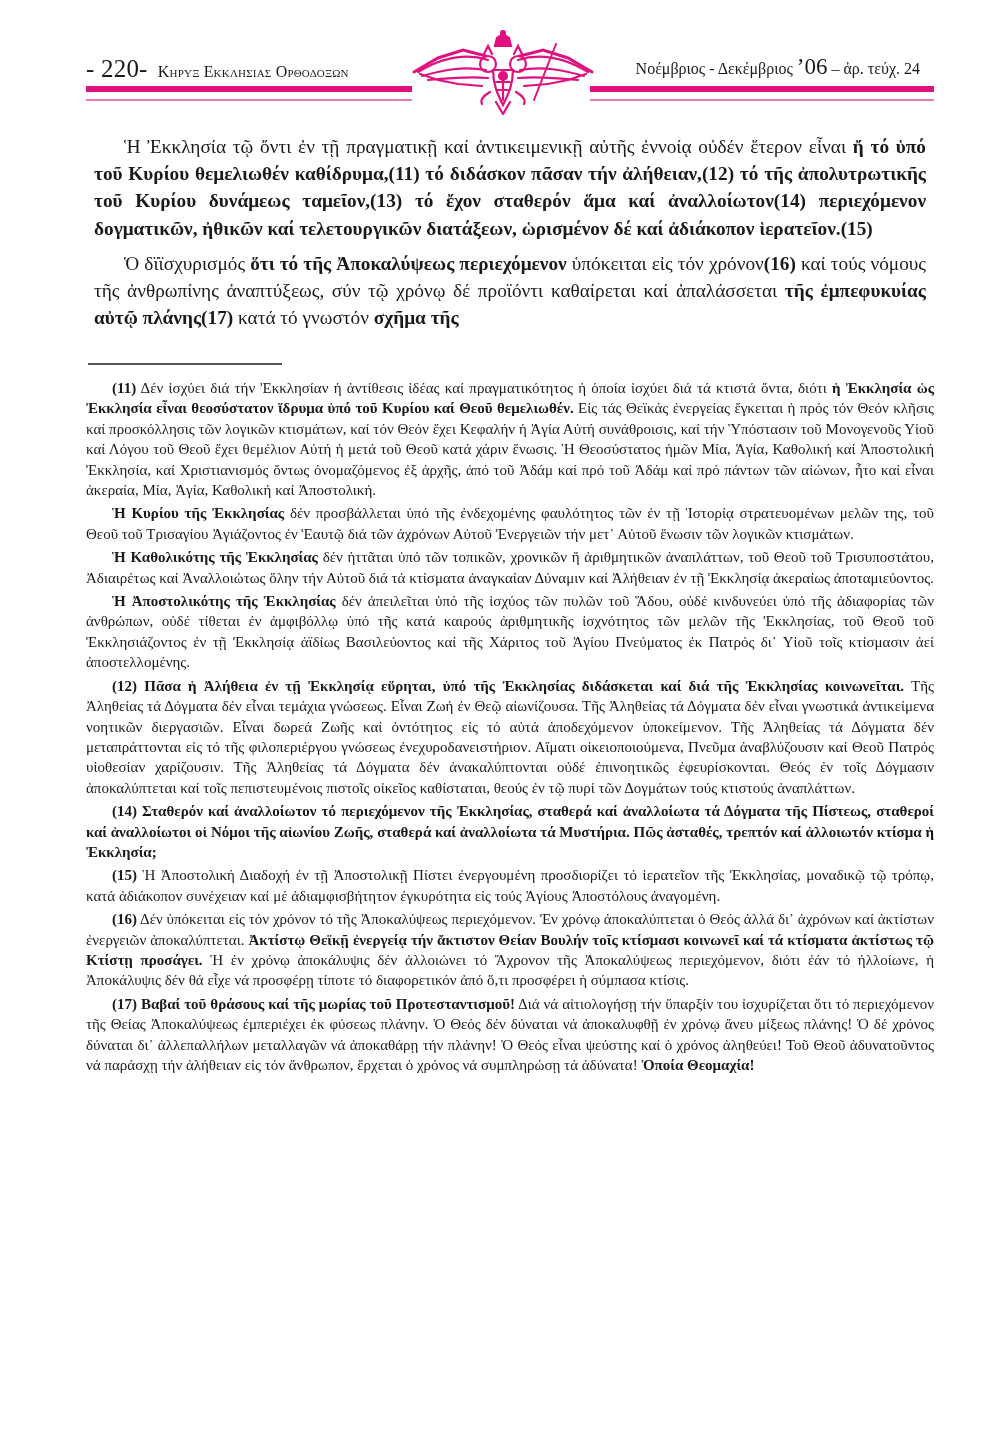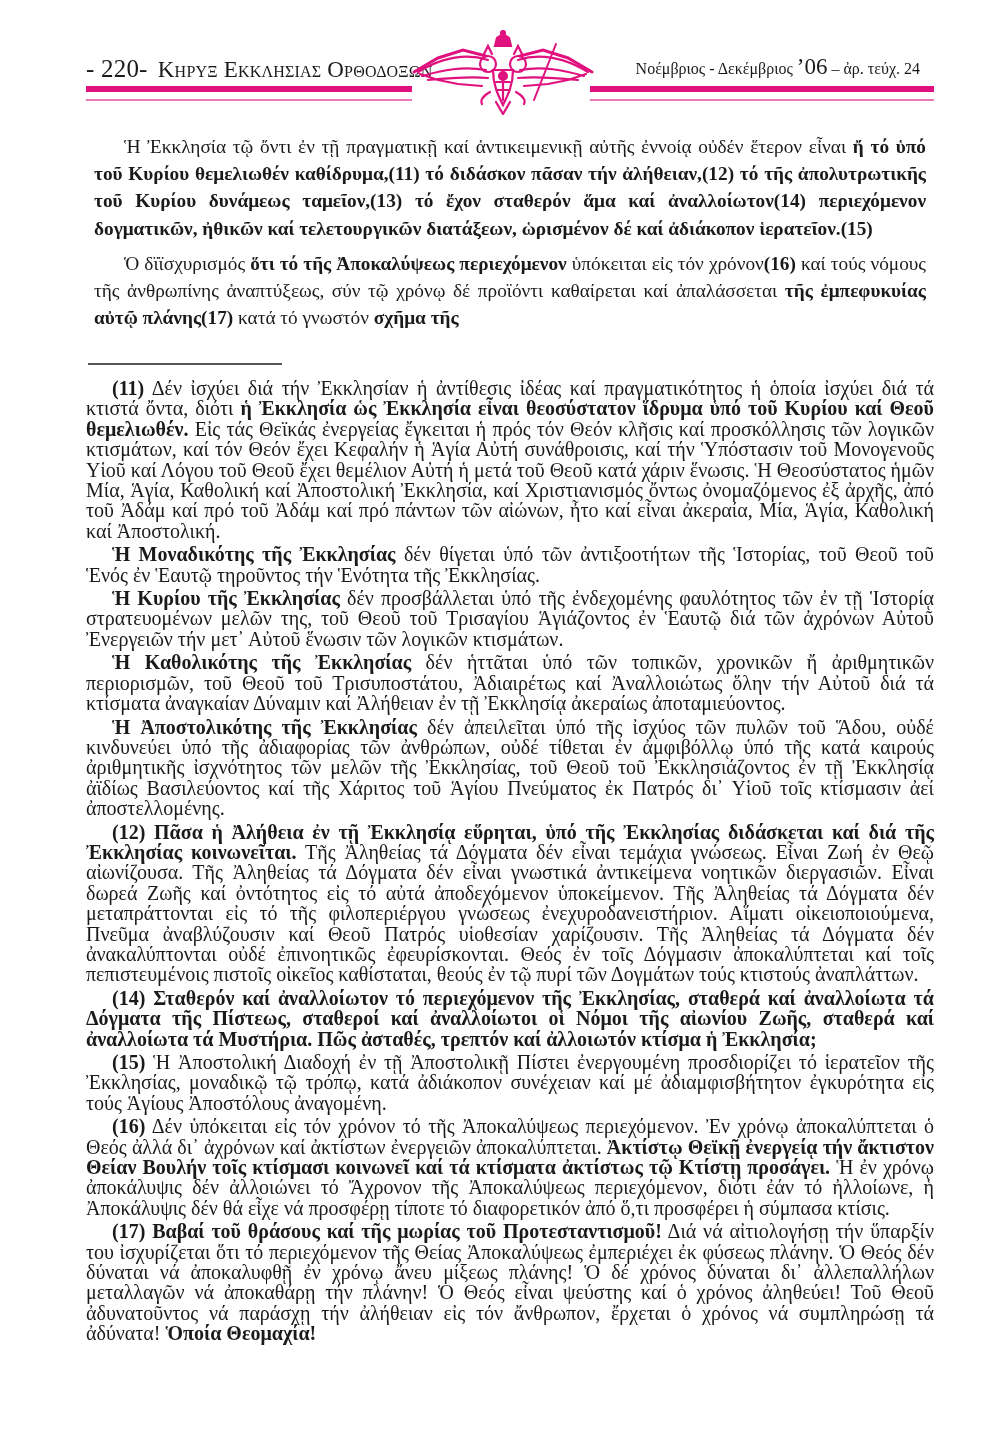--- a/index.html
+++ b/index.html
@@ -4,39 +4,39 @@
 <style>
   html, body { margin: 0; padding: 0; background: #ffffff; }
   body { width: 1003px; height: 1432px; position: relative; overflow: hidden;
          font-family: "DejaVu Serif", "Liberation Serif", serif; color: #1a1a1a; }
 
   
   .header { position: absolute; left: 0; top: 0; width: 1003px; height: 120px; }
   .hdr-left { position: absolute; left: 86px; top: 55px; white-space: nowrap;
               font-family: "Liberation Serif", serif; font-size: 16px; letter-spacing: 0.2px; }
   .hdr-left .pageno { font-size: 25px; margin-right: 6px; }
-  .hdr-left .journal { font-variant: small-caps; font-size: 23px; }
+  .hdr-left .journal { font-variant: small-caps; font-size: 16px; }
   .hdr-right { position: absolute; right: 83px; top: 54px; white-space: nowrap;
                font-family: "Liberation Serif", serif; font-size: 16px; }
   .hdr-right .year { font-size: 23px; }
   .rule-thick { position: absolute; top: 86px; height: 6px; background: #e0117f; }
   .rule-thin  { position: absolute; top: 99px; height: 2px; background: #e879b4; }
   .emblem { position: absolute; left: 408px; top: 30px; width: 190px; height: 85px; }
 
   
   .main { position: absolute; left: 86px; top: 125px; width: 848px;
           font-family: "Liberation Serif", serif; font-size: 19.3px; line-height: 27.2px;
           text-align: justify; }
   .main p { margin: 8px; text-indent: 30px; }
   b, .b { font-weight: bold; }
 
   .fn-sep { position: absolute; left: 88px; top: 363px; width: 194px; height: 2px; background: #555; }
 
   .notes { position: absolute; left: 86px; top: 378px; width: 848px;
-           font-family: "Liberation Serif", serif; font-size: 20px; line-height: 20.4px;
+           font-family: "Liberation Serif", serif; font-size: 15px; line-height: 20.4px;
            text-align: justify; }
   .notes p { margin: 0 0 3px 0; text-indent: 26px; }
 </style>
 </head>
 <body>
 
 <div class="header">
   <div class="hdr-left">
     <span class="pageno">- 220-</span>
     <span class="journal">Κηρυξ Εκκλησιας Ορθοδοξων</span>
@@ -84,22 +84,21 @@
 
 <div class="main">
   <p><span>Ἡ Ἐκκλησία τῷ ὄντι ἐν τῇ πραγματικῇ καί ἀντικειμενικῇ αὐτῆς ἐννοίᾳ οὐδέν ἕτερον εἶναι </span><span class="b">ἤ τό ὑπό τοῦ Κυρίου θεμελιωθέν καθίδρυμα,(11) τό διδάσκον πᾶσαν τήν ἀλήθειαν,(12) τό τῆς ἀπολυτρωτικῆς τοῦ Κυρίου δυνάμεως ταμεῖον,(13) τό ἔχον σταθερόν ἅμα καί ἀναλλοίωτον(14) περιεχόμενον δογματικῶν, ἠθικῶν καί τελετουργικῶν διατάξεων, ὡρισμένον δέ καί ἀδιάκοπον ἱερατεῖον.(15)</span></p>
   <p><span>Ὁ δϊϊσχυρισμός </span><span class="b">ὅτι τό τῆς Ἀποκαλύψεως περιεχόμενον</span><span> ὑπόκειται εἰς τόν χρόνον</span><span class="b">(16)</span><span> καί τούς νόμους τῆς ἀνθρωπίνης ἀναπτύξεως, σύν τῷ χρόνῳ δέ προϊόντι καθαίρεται καί ἀπαλάσσεται </span><span class="b">τῆς ἐμπεφυκυίας αὐτῷ πλάνης</span><span class="b">(17)</span><span> κατά τό γνωστόν </span><span class="b">σχῆμα τῆς</span></p>
 </div>
 
 <div class="fn-sep"></div>
 
 <div class="notes">
   <p><span class="b">(11)</span><span> Δέν ἰσχύει διά τήν Ἐκκλησίαν ἡ ἀντίθεσις ἰδέας καί πραγματικότητος ἡ ὁποία ἰσχύει διά τά κτιστά ὄντα, διότι </span><span class="b">ἡ Ἐκκλησία ὡς Ἐκκλησία εἶναι θεοσύστατον ἵδρυμα ὑπό τοῦ Κυρίου καί Θεοῦ θεμελιωθέν.</span><span> Εἰς τάς Θεϊκάς ἐνεργείας ἔγκειται ἡ πρός τόν Θεόν κλῆσις καί προσκόλλησις τῶν λογικῶν κτισμάτων, καί τόν Θεόν ἔχει Κεφαλήν ἡ Ἁγία Αὐτή συνάθροισις, καί τήν Ὑπόστασιν τοῦ Μονογενοῦς Υἱοῦ καί Λόγου τοῦ Θεοῦ ἔχει θεμέλιον Αὐτή ἡ μετά τοῦ Θεοῦ κατά χάριν ἕνωσις. Ἡ Θεοσύστατος ἡμῶν Μία, Ἁγία, Καθολική καί Ἀποστολική Ἐκκλησία, καί Χριστιανισμός ὄντως ὀνομαζόμενος ἐξ ἀρχῆς, ἀπό τοῦ Ἀδάμ καί πρό τοῦ Ἀδάμ καί πρό πάντων τῶν αἰώνων, ἦτο καί εἶναι ἀκεραία, Μία, Ἁγία, Καθολική καί Ἀποστολική.</span></p>
-  <p><span class="b">Ἡ Μοναδικότης τῆς Ἐκκλησίας</span><span> δέν θίγεται ὑπό τῶν ἀντιξοοτήτων τῆς Ἱστορίας, τοῦ Θεοῦ τοῦ Ἑνός ἐν Ἑαυτῷ τηροῦντος τήν Ἑνότητα τῆς Ἐκκλησίας.</span></p>
   <p><span class="b">Ἡ Κυρίου τῆς Ἐκκλησίας</span><span> δέν προσβάλλεται ὑπό τῆς ἐνδεχομένης φαυλότητος τῶν ἐν τῇ Ἱστορίᾳ στρατευομένων μελῶν της, τοῦ Θεοῦ τοῦ Τρισαγίου Ἁγιάζοντος ἐν Ἑαυτῷ διά τῶν ἀχρόνων Αὐτοῦ Ἐνεργειῶν τήν μετ᾽ Αὐτοῦ ἕνωσιν τῶν λογικῶν κτισμάτων.</span></p>
-  <p><span class="b">Ἡ Καθολικότης τῆς Ἐκκλησίας</span><span> δέν ἡττᾶται ὑπό τῶν τοπικῶν, χρονικῶν ἤ ἀριθμητικῶν περιορισμῶν, τοῦ Θεοῦ τοῦ Τρισυποστάτου, Ἀδιαιρέτως καί Ἀναλλοιώτως ὅλην τήν Αὐτοῦ διά τά κτίσματα ἀναγκαίαν Δύναμιν καί Ἀλήθειαν ἐν τῇ Ἐκκλησίᾳ ἀκεραίως ἀποταμιεύοντος.</span></p>
+  <p><span class="b">Ἡ Καθολικότης τῆς Ἐκκλησίας</span><span> δέν ἡττᾶται ὑπό τῶν τοπικῶν, χρονικῶν ἤ ἀριθμητικῶν ἀναπλάττων, τοῦ Θεοῦ τοῦ Τρισυποστάτου, Ἀδιαιρέτως καί Ἀναλλοιώτως ὅλην τήν Αὐτοῦ διά τά κτίσματα ἀναγκαίαν Δύναμιν καί Ἀλήθειαν ἐν τῇ Ἐκκλησίᾳ ἀκεραίως ἀποταμιεύοντος.</span></p>
   <p><span class="b">Ἡ Ἀποστολικότης τῆς Ἐκκλησίας</span><span> δέν ἀπειλεῖται ὑπό τῆς ἰσχύος τῶν πυλῶν τοῦ Ἅδου, οὐδέ κινδυνεύει ὑπό τῆς ἀδιαφορίας τῶν ἀνθρώπων, οὐδέ τίθεται ἐν ἀμφιβόλλῳ ὑπό τῆς κατά καιρούς ἀριθμητικῆς ἰσχνότητος τῶν μελῶν τῆς Ἐκκλησίας, τοῦ Θεοῦ τοῦ Ἐκκλησιάζοντος ἐν τῇ Ἐκκλησίᾳ ἀϊδίως Βασιλεύοντος καί τῆς Χάριτος τοῦ Ἁγίου Πνεύματος ἐκ Πατρός δι᾽ Υἱοῦ τοῖς κτίσμασιν ἀεί ἀποστελλομένης.</span></p>
   <p><span class="b">(12) Πᾶσα ἡ Ἀλήθεια ἐν τῇ Ἐκκλησίᾳ εὕρηται, ὑπό τῆς Ἐκκλησίας διδάσκεται καί διά τῆς Ἐκκλησίας κοινωνεῖται.</span><span> Τῆς Ἀληθείας τά Δόγματα δέν εἶναι τεμάχια γνώσεως. Εἶναι Ζωή ἐν Θεῷ αἰωνίζουσα. Τῆς Ἀληθείας τά Δόγματα δέν εἶναι γνωστικά ἀντικείμενα νοητικῶν διεργασιῶν. Εἶναι δωρεά Ζωῆς καί ὀντότητος εἰς τό αὐτά ἀποδεχόμενον ὑποκείμενον. Τῆς Ἀληθείας τά Δόγματα δέν μεταπράττονται εἰς τό τῆς φιλοπεριέργου γνώσεως ἐνεχυροδανειστήριον. Αἵματι οἰκειοποιούμενα, Πνεῦμα ἀναβλύζουσιν καί Θεοῦ Πατρός υἱοθεσίαν χαρίζουσιν. Τῆς Ἀληθείας τά Δόγματα δέν ἀνακαλύπτονται οὐδέ ἐπινοητικῶς ἐφευρίσκονται. Θεός ἐν τοῖς Δόγμασιν ἀποκαλύπτεται καί τοῖς πεπιστευμένοις πιστοῖς οἰκεῖος καθίσταται, θεούς ἐν τῷ πυρί τῶν Δογμάτων τούς κτιστούς ἀναπλάττων.</span></p>
   <p><span class="b">(14) Σταθερόν καί ἀναλλοίωτον τό περιεχόμενον τῆς Ἐκκλησίας, σταθερά καί ἀναλλοίωτα τά Δόγματα τῆς Πίστεως, σταθεροί καί ἀναλλοίωτοι οἱ Νόμοι τῆς αἰωνίου Ζωῆς, σταθερά καί ἀναλλοίωτα τά Μυστήρια. Πῶς ἀσταθές, τρεπτόν καί ἀλλοιωτόν κτίσμα ἡ Ἐκκλησία;</span></p>
   <p><span class="b">(15)</span><span> Ἡ Ἀποστολική Διαδοχή ἐν τῇ Ἀποστολικῇ Πίστει ἐνεργουμένη προσδιορίζει τό ἱερατεῖον τῆς Ἐκκλησίας, μοναδικῷ τῷ τρόπῳ, κατά ἀδιάκοπον συνέχειαν καί μέ ἀδιαμφισβήτητον ἐγκυρότητα εἰς τούς Ἁγίους Ἀποστόλους ἀναγομένη.</span></p>
   <p><span class="b">(16)</span><span> Δέν ὑπόκειται εἰς τόν χρόνον τό τῆς Ἀποκαλύψεως περιεχόμενον. Ἐν χρόνῳ ἀποκαλύπτεται ὁ Θεός ἀλλά δι᾽ ἀχρόνων καί ἀκτίστων ἐνεργειῶν ἀποκαλύπτεται. </span><span class="b">Ἀκτίστῳ Θεϊκῇ ἐνεργείᾳ τήν ἄκτιστον Θείαν Βουλήν τοῖς κτίσμασι κοινωνεῖ καί τά κτίσματα ἀκτίστως τῷ Κτίστῃ προσάγει.</span><span> Ἡ ἐν χρόνῳ ἀποκάλυψις δέν ἀλλοιώνει τό Ἄχρονον τῆς Ἀποκαλύψεως περιεχόμενον, διότι ἐάν τό ἠλλοίωνε, ἡ Ἀποκάλυψις δέν θά εἶχε νά προσφέρῃ τίποτε τό διαφορετικόν ἀπό ὅ,τι προσφέρει ἡ σύμπασα κτίσις.</span></p>
   <p><span class="b">(17) Βαβαί τοῦ θράσους καί τῆς μωρίας τοῦ Προτεσταντισμοῦ!</span><span> Διά νά αἰτιολογήσῃ τήν ὕπαρξίν του ἰσχυρίζεται ὅτι τό περιεχόμενον τῆς Θείας Ἀποκαλύψεως ἐμπεριέχει ἐκ φύσεως πλάνην. Ὁ Θεός δέν δύναται νά ἀποκαλυφθῇ ἐν χρόνῳ ἄνευ μίξεως πλάνης! Ὁ δέ χρόνος δύναται δι᾽ ἀλλεπαλλήλων μεταλλαγῶν νά ἀποκαθάρῃ τήν πλάνην! Ὁ Θεός εἶναι ψεύστης καί ὁ χρόνος ἀληθεύει! Τοῦ Θεοῦ ἀδυνατοῦντος νά παράσχῃ τήν ἀλήθειαν εἰς τόν ἄνθρωπον, ἔρχεται ὁ χρόνος νά συμπληρώσῃ τά ἀδύνατα! </span><span class="b">Ὁποία Θεομαχία!</span></p>
 </div>
 
 </body></html>

